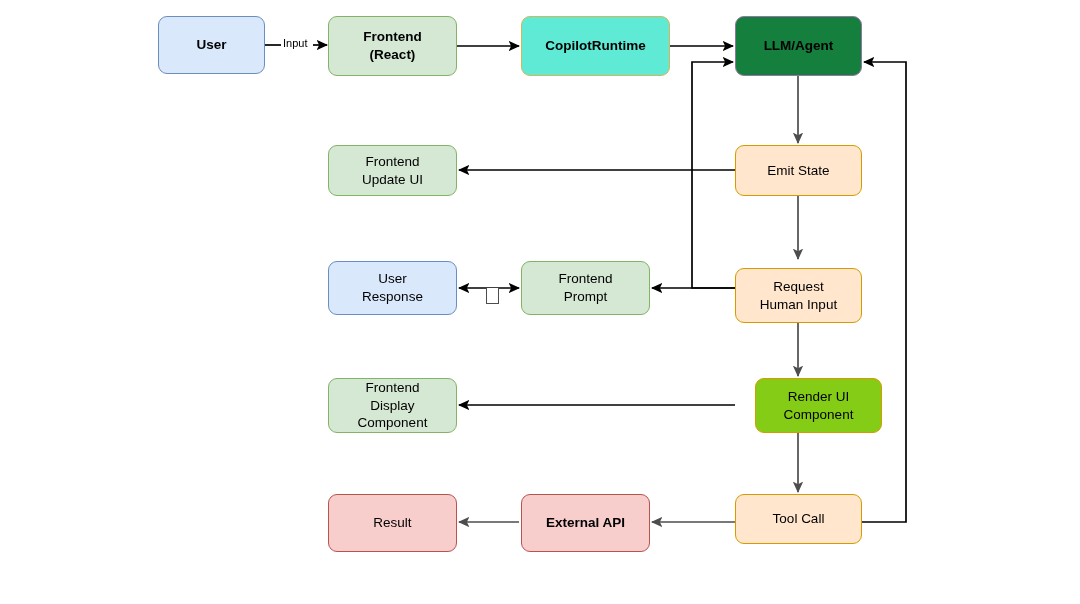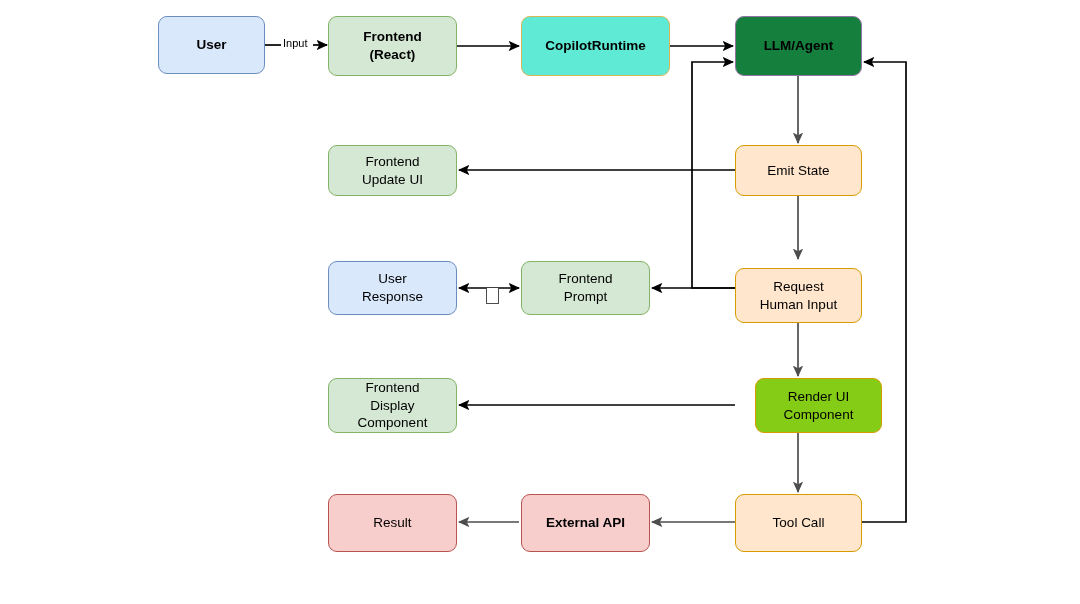--- a/index.html
+++ b/index.html
@@ -171,21 +171,21 @@
   </div>
 
   <div class="node bold" style="left:521px; top:494px; width:129px; height:58px; background:#f8cecc; border-color:#b85450;">
     <span class="node-label">External API</span>
   </div>
 
   <div class="node" style="left:328px; top:494px; width:129px; height:58px; background:#f8cecc; border-color:#b85450;">
     <span class="node-label">Result</span>
   </div>
 
-  <div class="node" style="left:735px; top:494px; width:127px; height:58px; background:#ffe6cc; border-color:#d79b00;">
+  <div class="node" style="left:735px; top:494px; width:127px; height:50px; background:#ffe6cc; border-color:#d79b00;">
     <span class="node-label">Tool Call</span>
   </div>
 
   <div class="edge-label" style="left:282px; top:37px;">Input</div>
 
   <div class="empty-edge-label" style="left:486px; top:288px; width:13px; height:16px;"></div>
 
 </div>
 
 </body></html>

